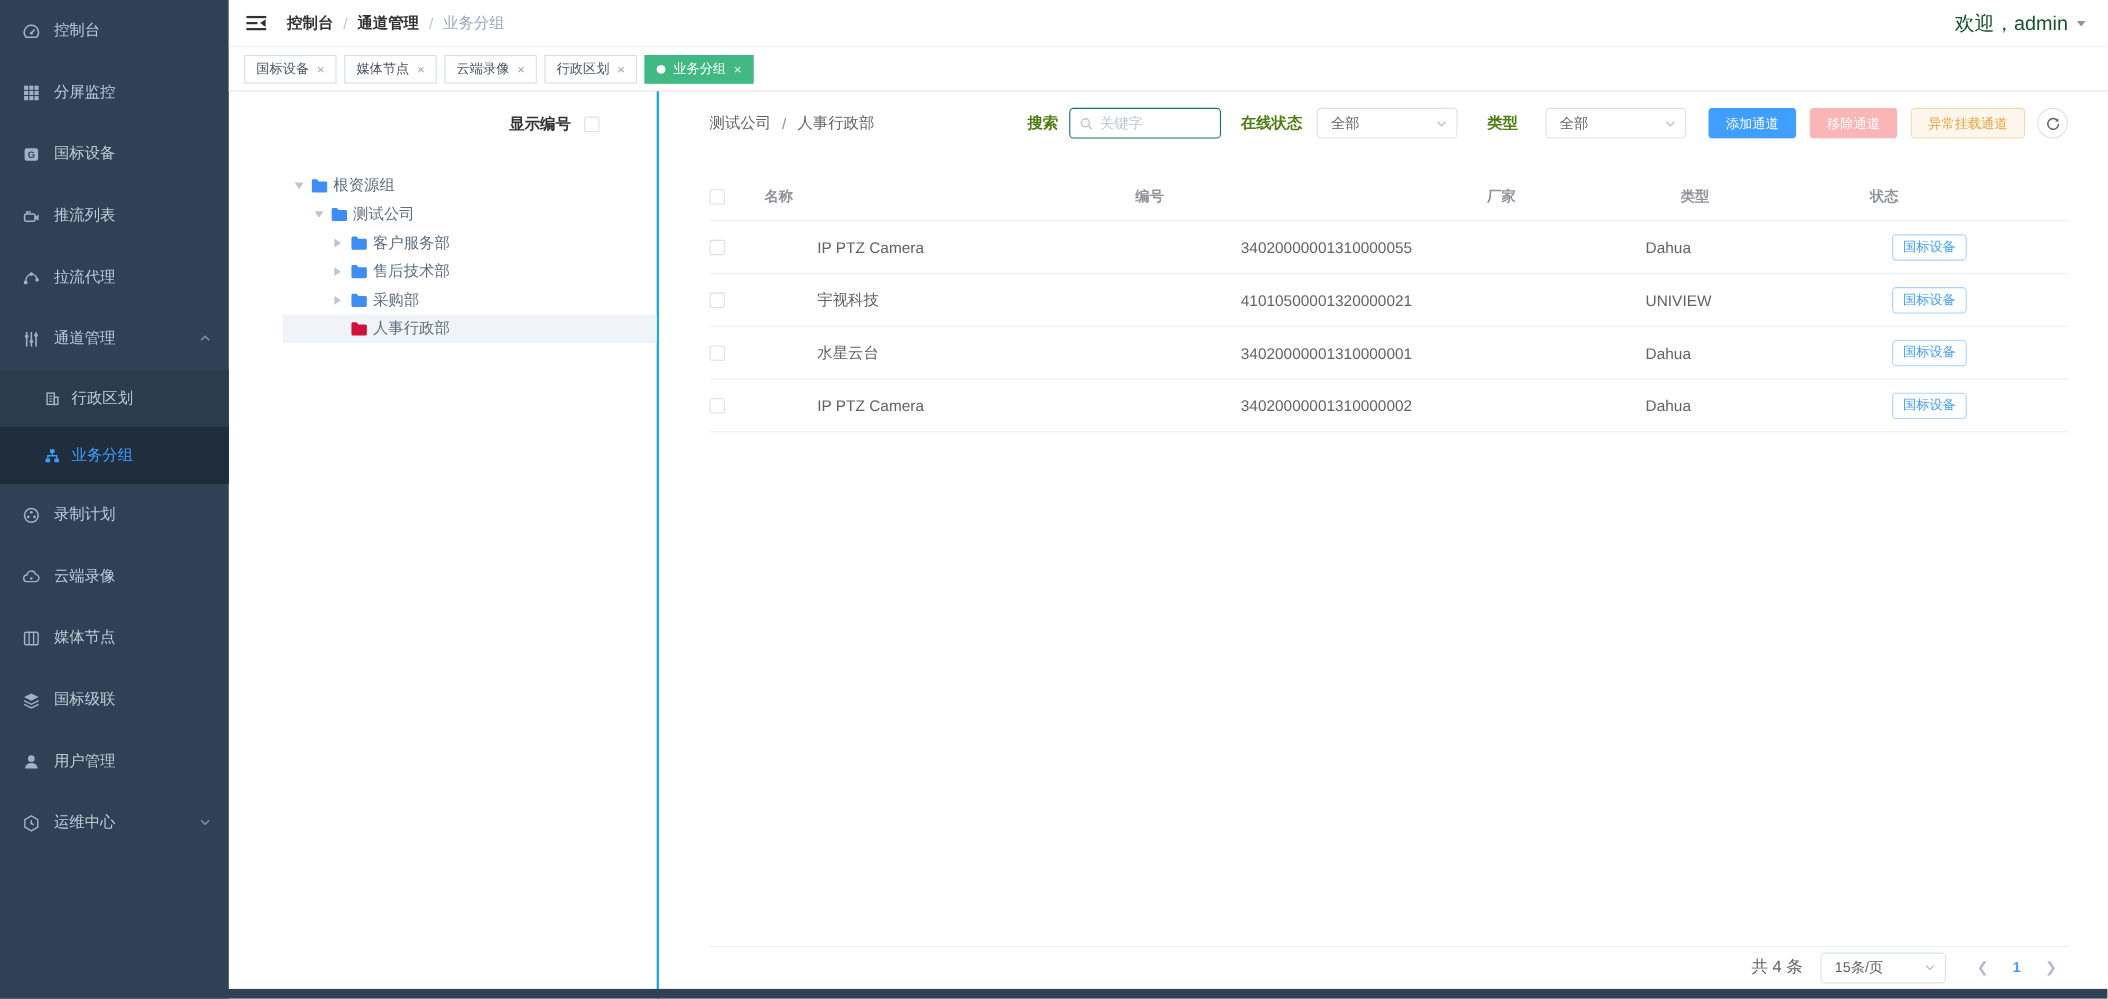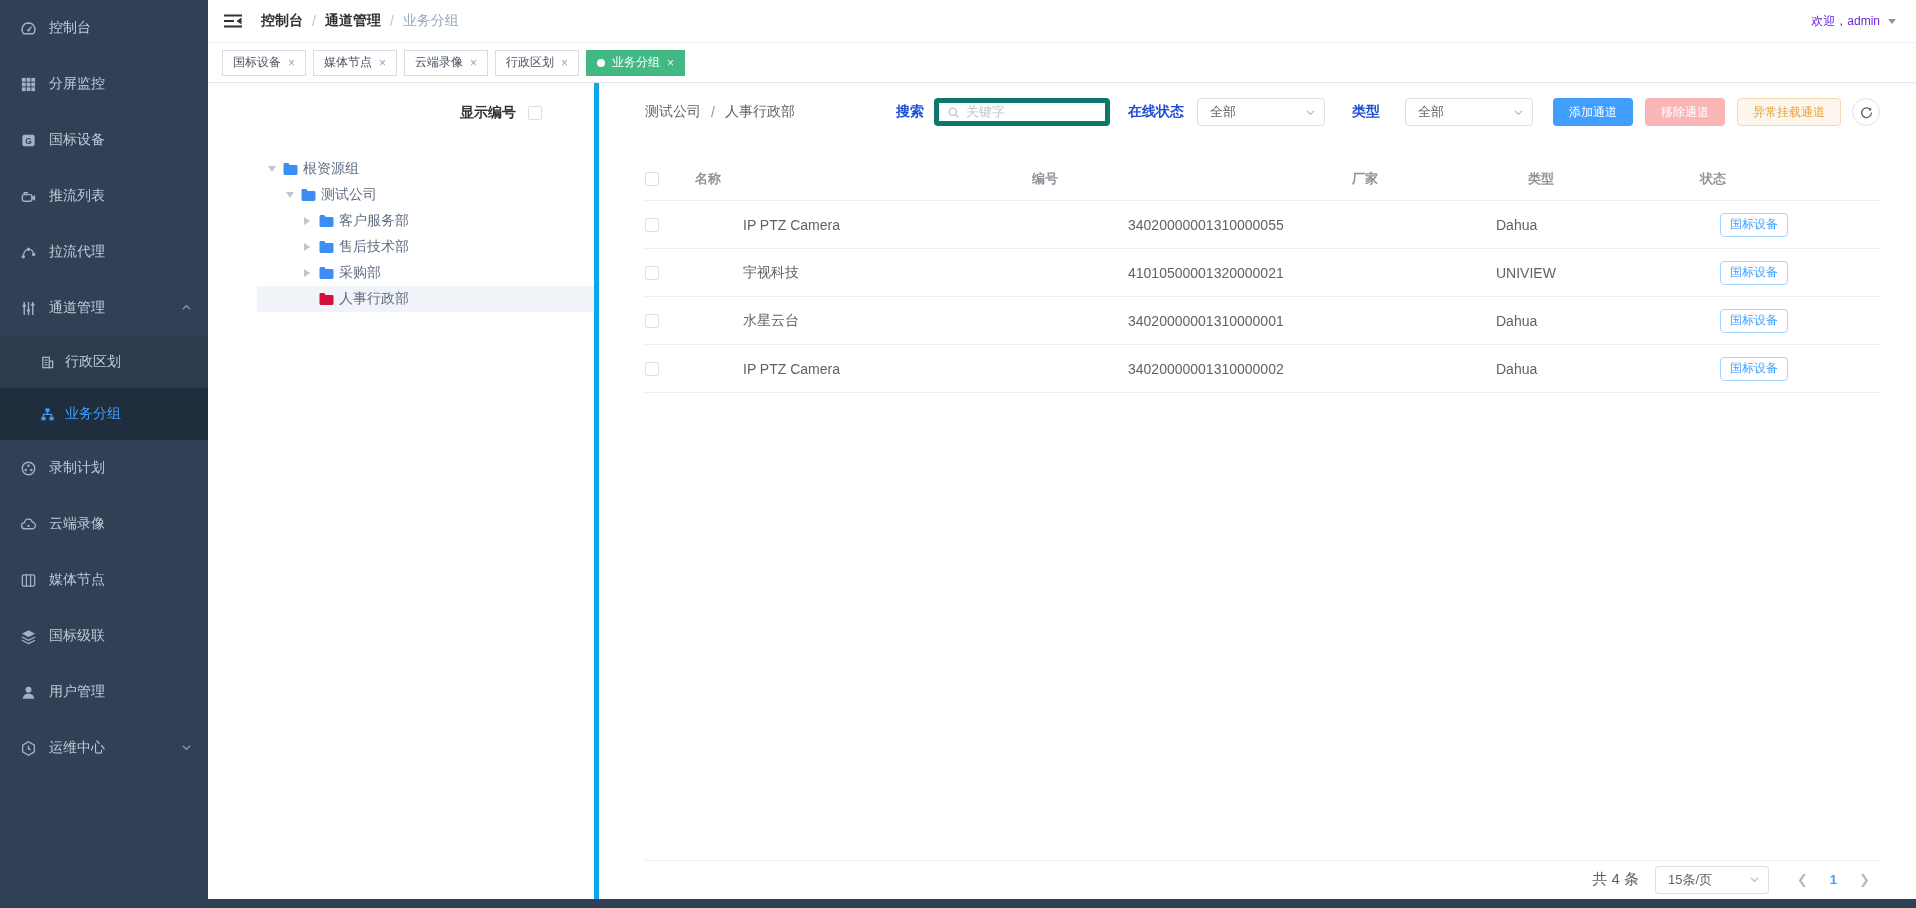--- a/index.html
+++ b/index.html
@@ -23,56 +23,56 @@
   
   .main { flex:1; display:flex; flex-direction:column; min-width:0; }
 
   .navbar { height:43px; background:#fff; border-bottom:1px solid #eef0f3; display:flex; align-items:center; padding:0 20px 0 15px; flex:none; }
   .hamburger { width:22px; height:18px; margin-right:16px; color:#303133; cursor:pointer; display:flex; align-items:center; }
   .hamburger svg { width:20px; height:18px; }
   .breadcrumb { display:flex; align-items:center; font-size:14px; }
   .crumb { color:#303133; font-weight:600; cursor:pointer; }
   .crumb-sep { color:#c0c4cc; margin:0 9px; font-weight:400; }
   .crumb.last { color:#97a8be; font-weight:400; cursor:default; }
-  .nav-right { margin-left:auto; display:flex; align-items:center; font-size:12px; color:#6d28d9; cursor:pointer; }
+  .nav-right { margin-left:auto; display:flex; align-items:center; font-size:18px; color:#14532d; cursor:pointer; }
   .nav-caret { width:0; height:0; border-left:4px solid transparent; border-right:4px solid transparent; border-top:5px solid #909399; margin-left:8px; }
 
   .tabbar { height:40px; background:#fff; border-bottom:1px solid #e4e7ed; display:flex; align-items:center; padding-left:14px; gap:7px; flex:none; box-shadow:0 1px 3px rgba(0,0,0,.04); }
   .tab { height:26px; display:inline-flex; align-items:center; padding:0 10px; border:1px solid #d8dce5; background:#fff; color:#495060; font-size:12px; cursor:pointer; }
   .tab .tab-close { margin-left:7px; font-size:12px; color:#9aa3ad; line-height:1; }
   .tab.active { background:#42b983; border-color:#42b983; color:#fff; }
   .tab.active .tab-close { color:#eafaf1; }
   .tab-dot { width:8px; height:8px; border-radius:50%; background:#fff; margin-right:7px; }
 
   .content { flex:1; display:flex; min-height:0; }
 
   
-  .tree-panel { width:391px; flex:none; border-right:5px solid #0ea5e9; padding-top:18px; }
+  .tree-panel { width:391px; flex:none; border-right:2px solid #0ea5e9; padding-top:18px; }
   .show-number-row { display:flex; justify-content:flex-end; align-items:center; padding-right:52px; height:24px; }
   .show-number-label { font-size:14px; font-weight:700; color:#303133; margin-right:12px; }
   .checkbox { width:14px; height:14px; border:1px solid #dcdfe6; border-radius:2px; background:#fff; cursor:pointer; flex:none; }
   .tree { margin-left:49px; margin-top:31px; }
   .tree-node { height:26px; display:flex; align-items:center; font-size:14px; color:#5e6d82; cursor:pointer; }
   .tree-node.selected { background:#f0f4f8; }
   .tn-caret { width:14px; flex:none; display:flex; align-items:center; }
   .caret-down { width:0; height:0; border-left:4.5px solid transparent; border-right:4.5px solid transparent; border-top:6px solid #c0c4cc; }
   .caret-right { width:0; height:0; border-top:4.5px solid transparent; border-bottom:4.5px solid transparent; border-left:6px solid #c0c4cc; }
   .tn-folder { width:17px; height:14px; margin-right:4px; flex:none; display:flex; }
   .tn-folder svg { width:17px; height:14px; }
   .folder-blue { color:#3d8df5; }
   .folder-red { color:#d2103c; }
   .indent-0 { padding-left:11px; } .indent-1 { padding-left:29px; } .indent-2 { padding-left:47px; }
 
   
   .table-panel { flex:1; display:flex; flex-direction:column; padding:0 36px 10px 46px; min-width:0; }
   .toolbar { height:58px; display:flex; align-items:center; flex:none; }
   .group-path { font-size:14px; color:#606266; display:flex; align-items:center; }
   .group-path .sep { color:#909399; margin:0 10px; }
-  .tb-label { font-size:14px; font-weight:700; color:#1d4ed8; }
-  .search-box { width:176px; height:28px; border:5px solid #0f766e; border-radius:4px; display:flex; align-items:center; padding:0 8px; margin-left:10px; background:#fff; }
+  .tb-label { font-size:14px; font-weight:700; color:#4d7c0f; }
+  .search-box { width:138px; height:28px; border:1px solid #0f766e; border-radius:4px; display:flex; align-items:center; padding:0 8px; margin-left:10px; background:#fff; }
   .search-box svg { width:13px; height:13px; color:#c0c4cc; flex:none; }
   .search-ph { font-size:13px; color:#c0c4cc; margin-left:6px; }
   .select { height:28px; border:1px solid #dcdfe6; border-radius:4px; display:flex; align-items:center; padding:0 8px 0 12px; background:#fff; cursor:pointer; }
   .select .sel-val { font-size:13px; color:#606266; flex:1; }
   .select svg { width:11px; height:11px; color:#c0c4cc; }
   .btn { height:28px; border-radius:4px; font-size:12px; display:inline-flex; align-items:center; justify-content:center; padding:0 15px; cursor:pointer; border:1px solid transparent; white-space:nowrap; }
   .btn-add { background:#409eff; color:#fff; }
   .btn-remove { background:#fab6b6; color:#fff; }
   .btn-abnormal { background:#fdf6ec; border-color:#f5dab1; color:#e6a23c; }
   .btn-refresh { width:28px; height:28px; border-radius:50%; border:1px solid #dcdfe6; background:#fff; display:flex; align-items:center; justify-content:center; cursor:pointer; color:#606266; }

